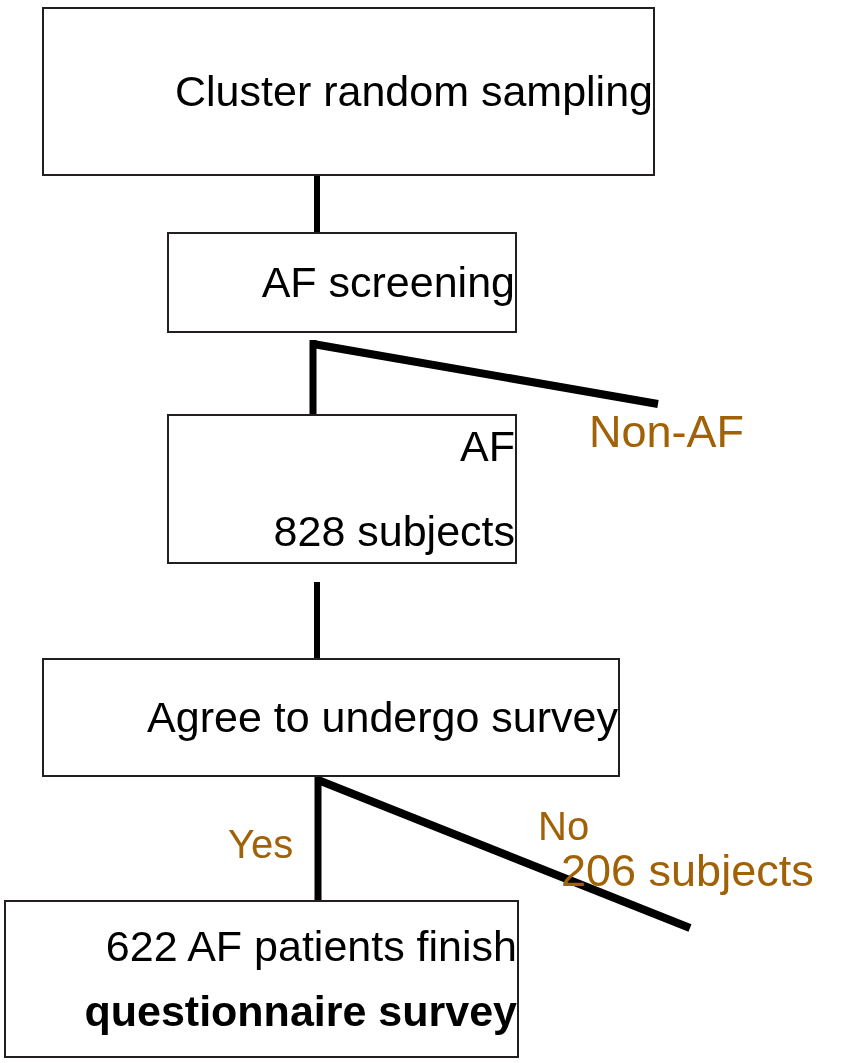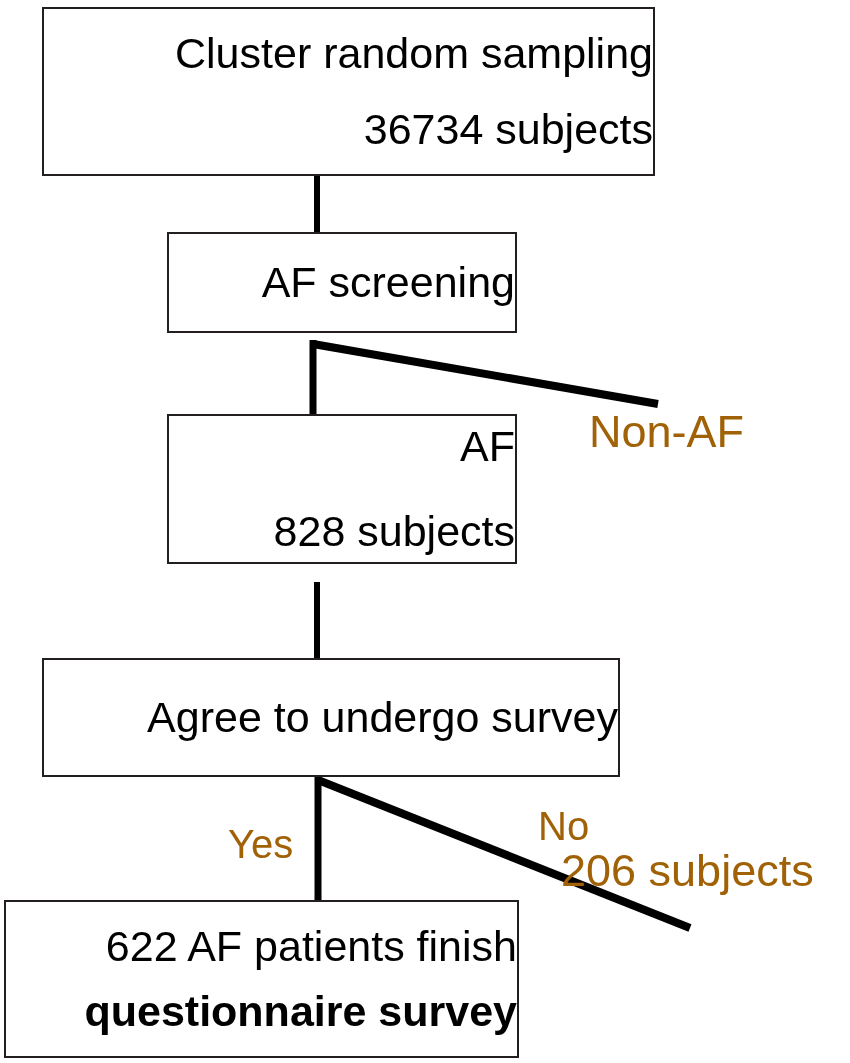--- a/index.html
+++ b/index.html
@@ -94,21 +94,20 @@
     <line x1="317" y1="176" x2="317" y2="233" stroke-width="6"></line>
     <line x1="313" y1="340" x2="313" y2="415" stroke-width="7"></line>
     <line x1="313" y1="344" x2="658" y2="404" stroke-width="8"></line>
     <line x1="317" y1="582" x2="317" y2="659" stroke-width="6"></line>
     <line x1="318" y1="777" x2="318" y2="901" stroke-width="7"></line>
     <line x1="318" y1="780" x2="690" y2="928" stroke-width="8"></line>
   </svg>
 
   <div class="node" id="node-cluster-sampling">
     <span class="line">Cluster random sampling</span>
-    <span class="line">36734 subjects</span>
   </div>
 
   <div class="node" id="node-af-screening">
     <span class="line">AF screening</span>
   </div>
 
   <div class="node" id="node-af-group">
     <span class="line">AF</span>
     <span class="line">828 subjects</span>
   </div>

